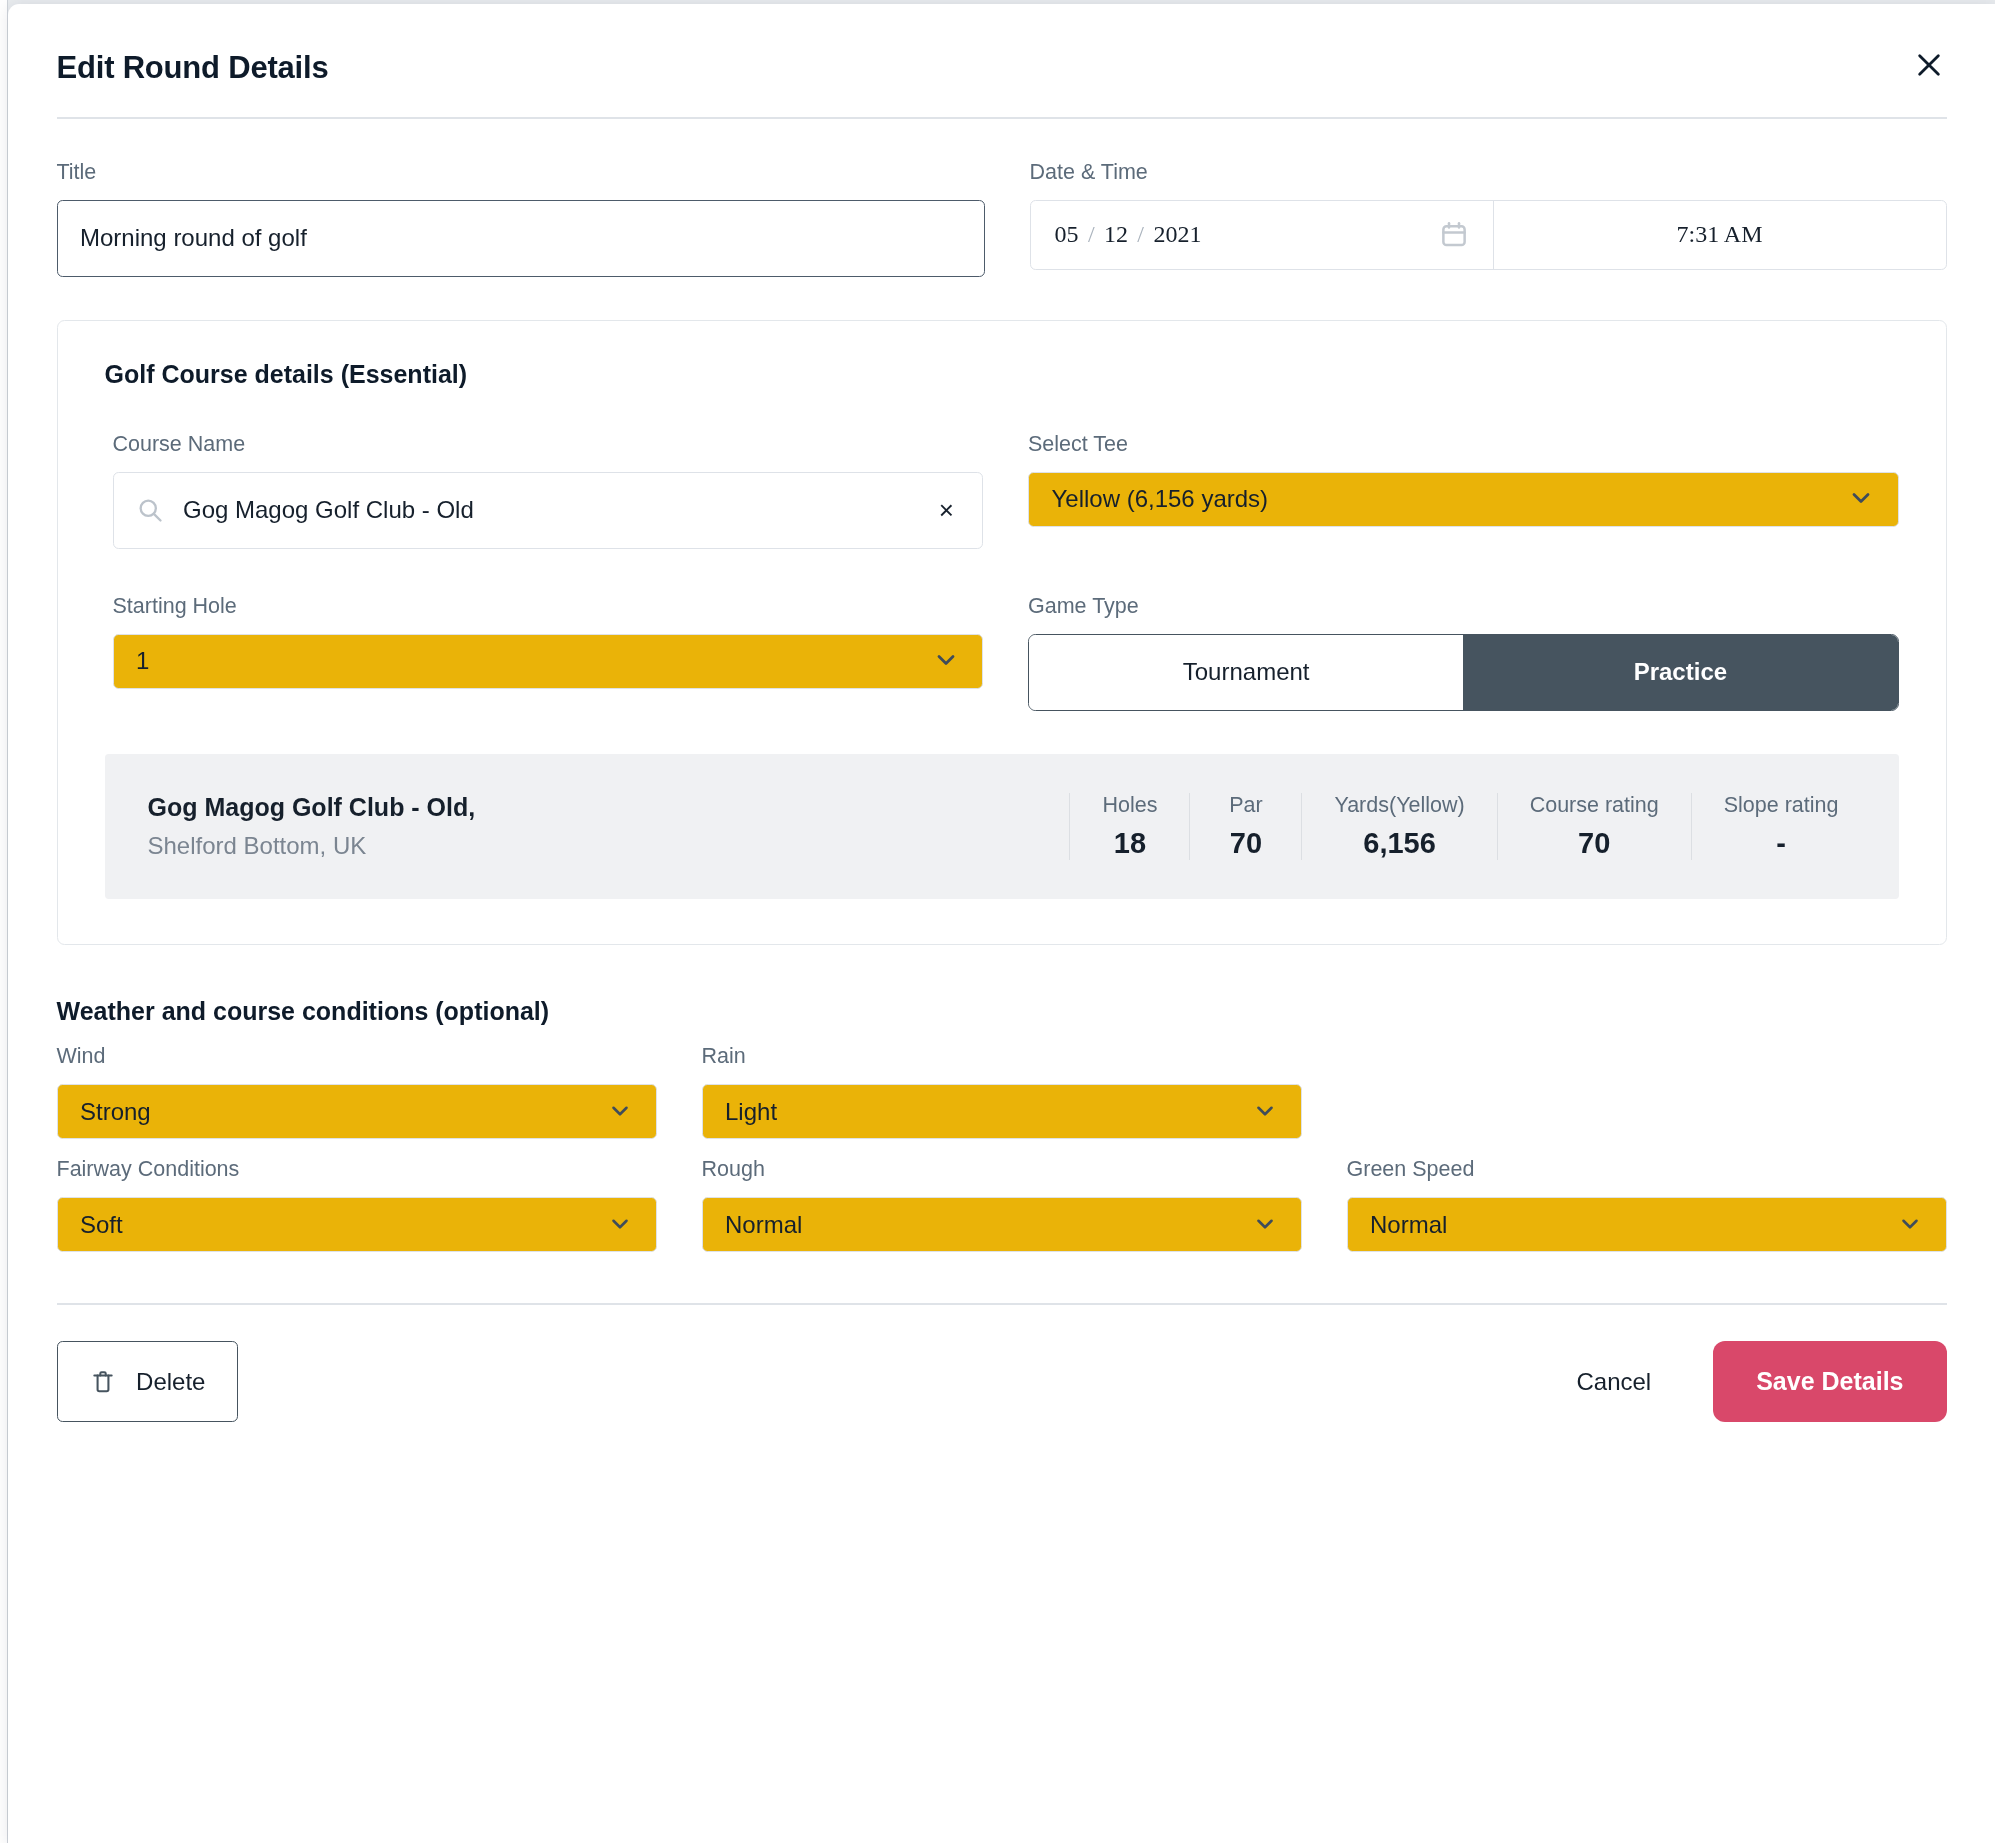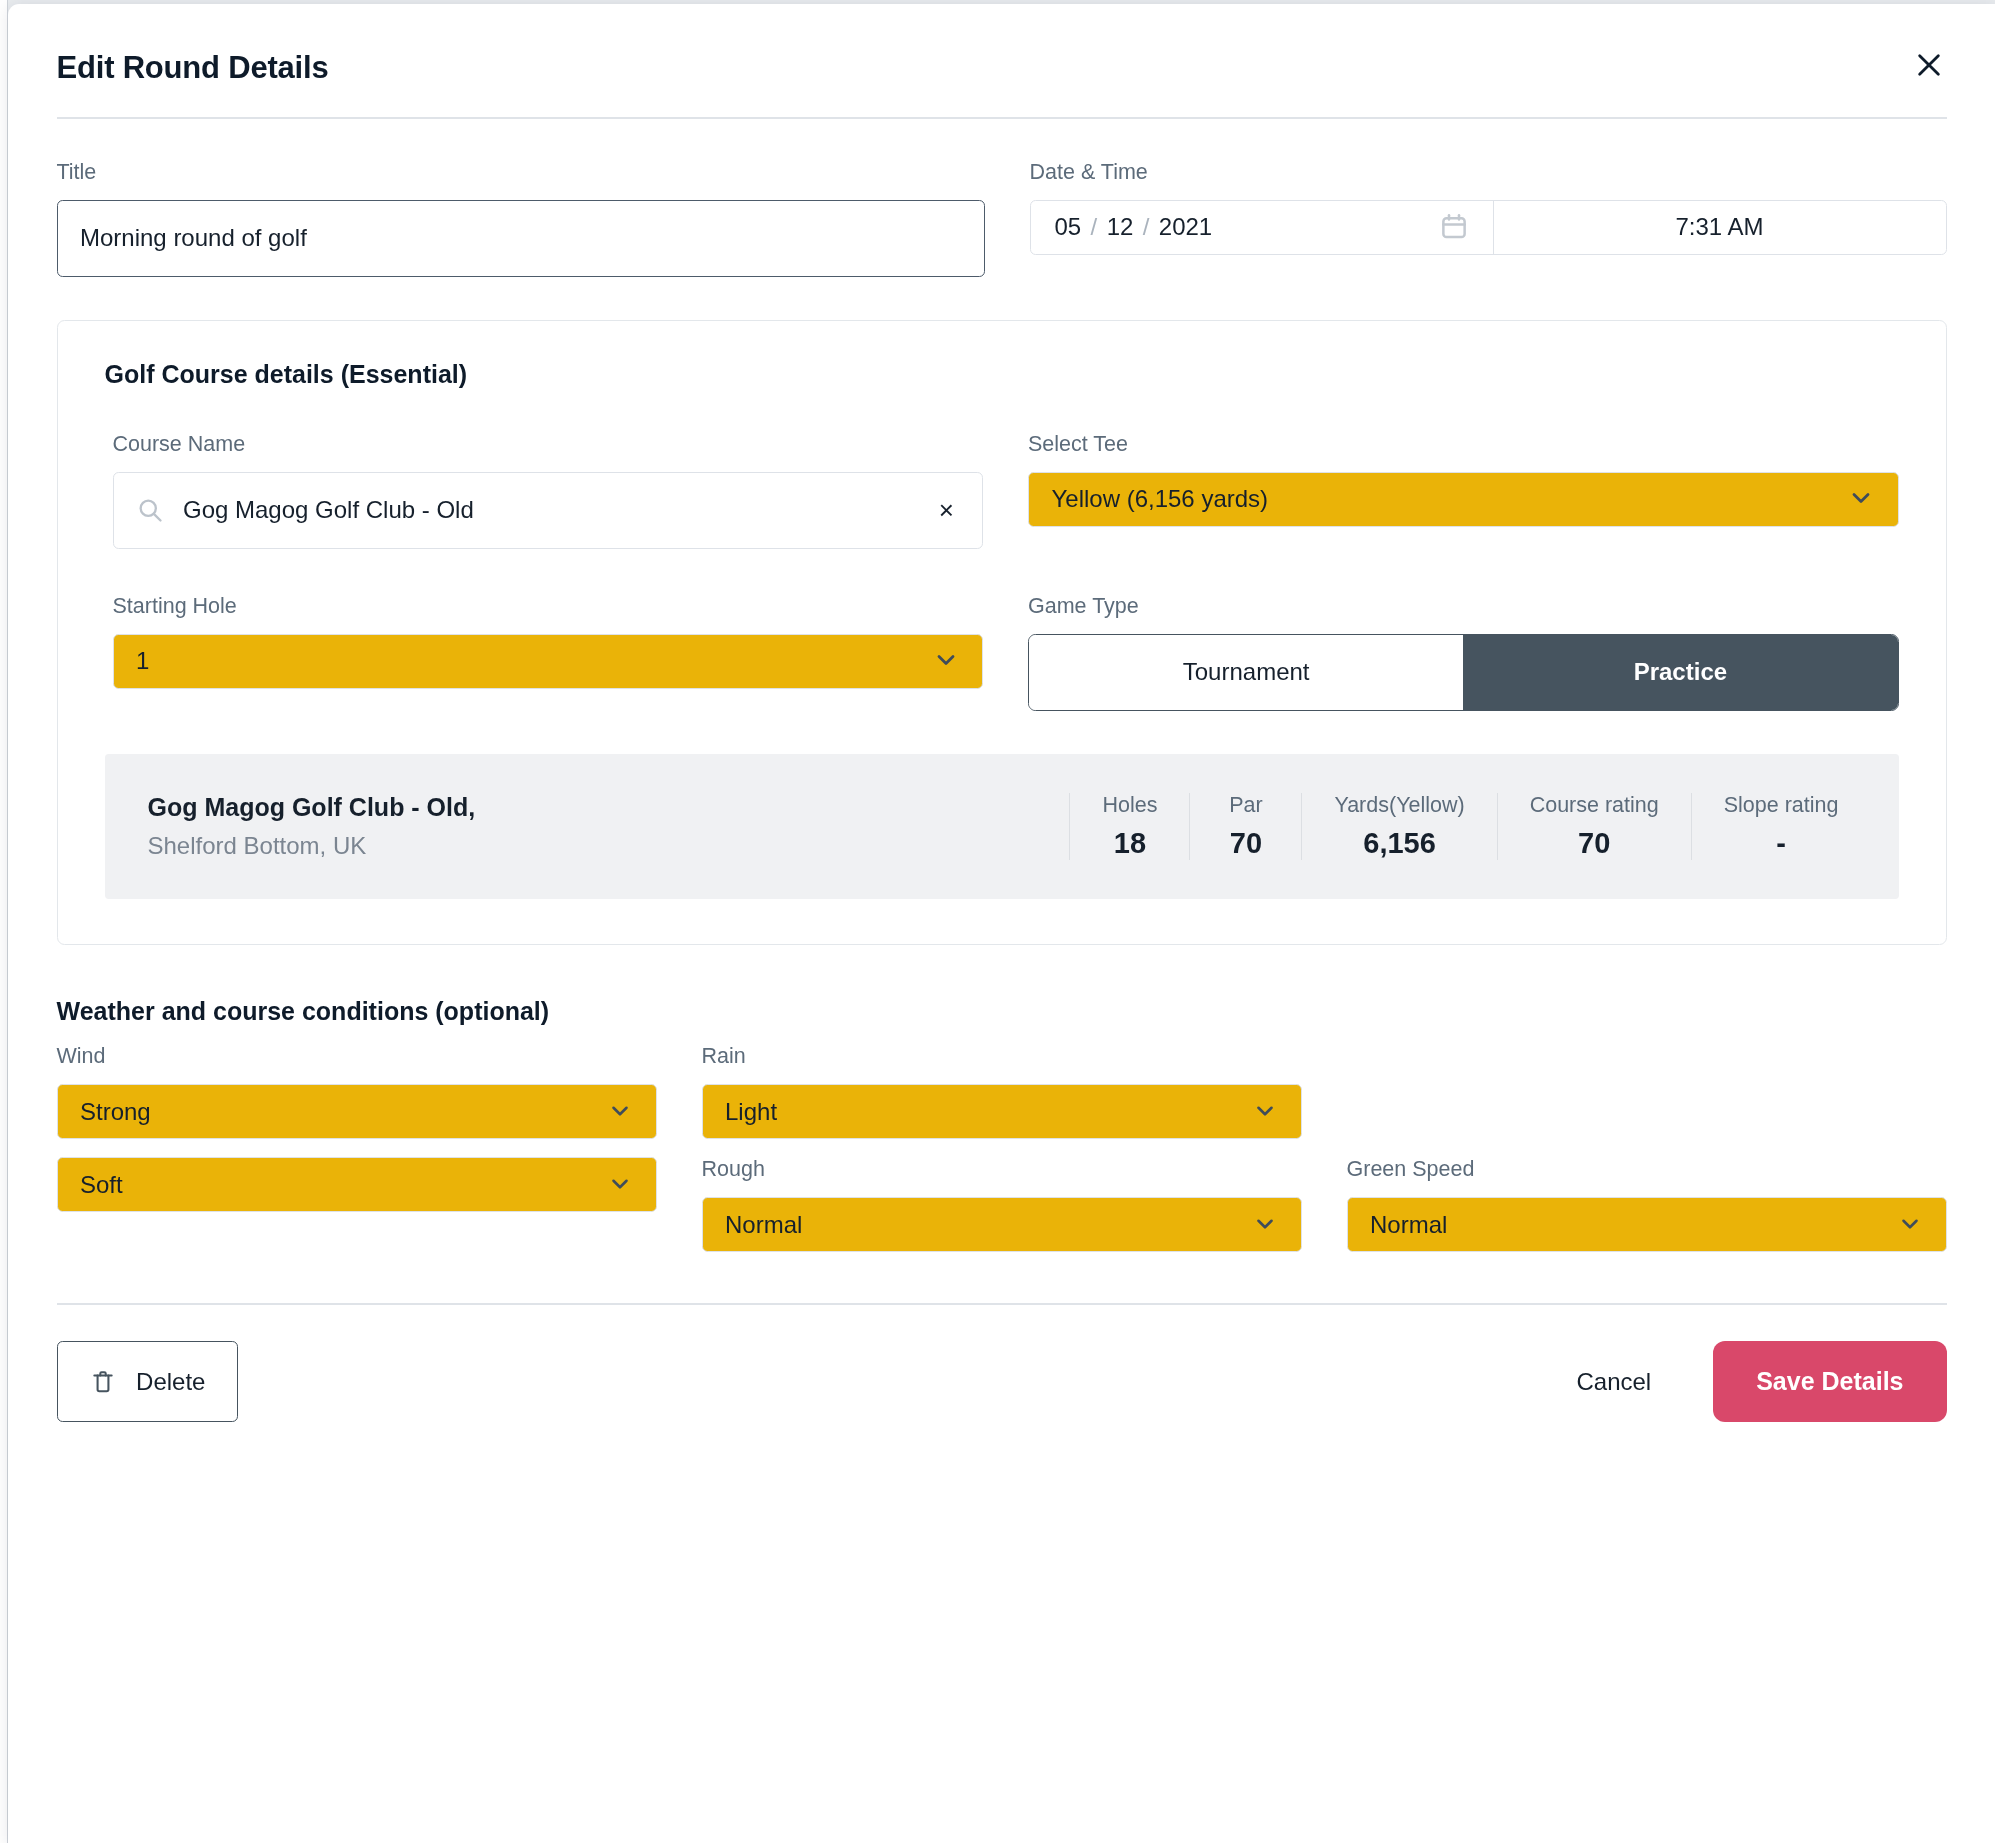--- a/index.html
+++ b/index.html
@@ -117,25 +117,26 @@
   .top-row {
     display: flex;
     gap: 45px;
     margin-top: 41px;
   }
   .col-title { width: 928px; }
   .col-datetime { flex: 1; }
 
   .datetime-group {
     display: flex;
-    height: 55px;
+    height: 70px;
     border: 1.9px solid #dee2e8;
     border-radius: 5.6px;
     overflow: hidden;
     background: #fff;
+    font-family: Liberation Serif, serif;
   }
   .date-part {
     flex: 0 0 463px;
     display: flex;
     align-items: center;
     padding: 0 24px;
     border-right: 1.9px solid #dee2e8;
     gap: 0;
     cursor: text;
   }
@@ -468,20 +469,21 @@
             <polyline points="6 9.5 12 15.5 18 9.5"></polyline>
           </svg>
         </span>
       </div>
     </div>
     <div class="w-col"></div>
   </div>
 
   <div class="weather-row">
     <div class="w-col">
+      <span class="field-label">Fairway Conditions</span>
       <div class="select-box">
         <span class="select-value">Soft</span>
         <span class="chev">
           <svg width="26" height="26" viewBox="0 0 24 24" fill="none" stroke="#3f4c5a" stroke-width="2.4" stroke-linecap="round" stroke-linejoin="round">
             <polyline points="6 9.5 12 15.5 18 9.5"></polyline>
           </svg>
         </span>
       </div>
     </div>
     <div class="w-col">

